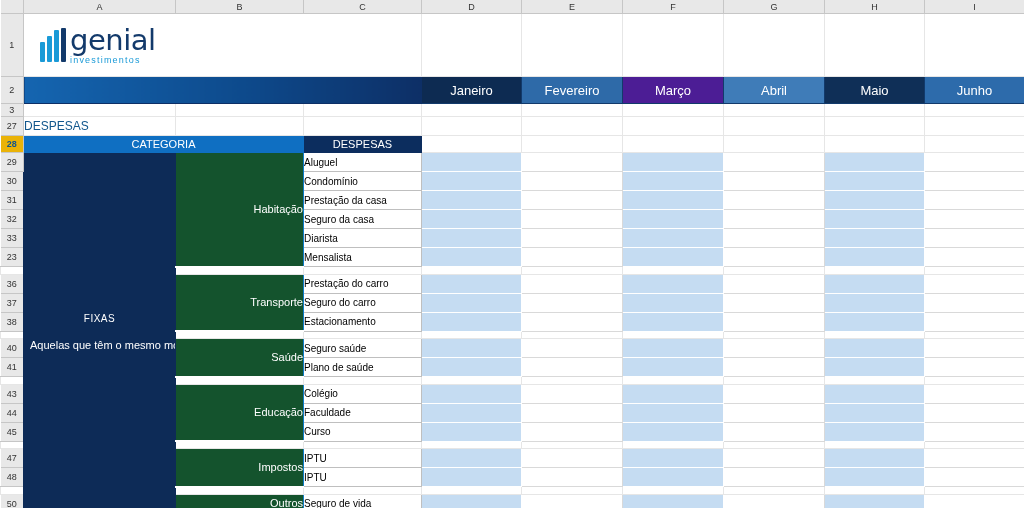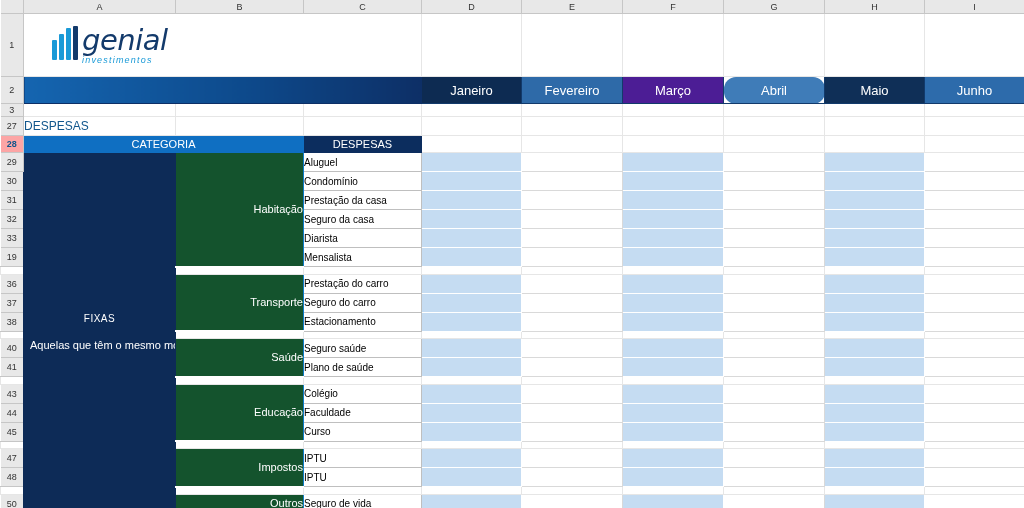--- a/index.html
+++ b/index.html
@@ -54,38 +54,38 @@
   .rowhead {
     background: #e8e8e8;
     border: 1px solid #c6c6c6;
     border-left: none;
     font-size: 9px;
     color: #333;
     text-align: center;
     width: 23px;
   }
   .rowhead.sel {
-    background: #fca5a5;
+    background: #eab308;
     color: #11568c;
     font-weight: bold;
   }
   .blank { background: #ffffff; border: 1px solid #e6e6e6; }
 
   
   .logo-cell {
     background: #ffffff;
     border: 1px solid #e6e6e6;
     border-left: 1px solid #d4d4d4;
     position: relative;
   }
   .logo-wrap {
     display: flex;
+    align-items: center;
     height: 100%;
-    padding-left: 28px;
-    font-style: italic;
+    padding-left: 16px;
   }
   .logo-mark {
     width: 26px; height: 34px;
     position: relative;
     margin-right: 4px;
   }
   .logo-mark .bar {
     position: absolute;
     background: #1a9ad7;
     width: 5px;
@@ -118,21 +118,21 @@
   .month {
     text-align: center;
     color: #ffffff;
     font-size: 13px;
     height: 26px;
     border: 1px solid #123a6b;
   }
   .m-dark  { background: #0d2b52; }
   .m-mid   { background: #2e6aa8; }
   .m-dark2 { background: #4c1d95; }
-  .m-mid2  { background: #3f7cb8; border-radius: 12px; }
+  .m-mid2  { background: #3f7cb8; }
   .m-dark3 { background: #0f2f57; }
   .m-mid3  { background: #2d6bab; }
 
   .despesas-title {
     color: #11568c;
     font-weight: bold;
     font-size: 12px;
     padding-left: 4px;
     background: #ffffff;
     border: 1px solid #e6e6e6;
@@ -356,21 +356,21 @@
       <td class="rowhead">33</td>
       <td class="item-cell">Diarista</td>
       <td class="val-blue"></td>
       <td class="val-white"></td>
       <td class="val-blue"></td>
       <td class="val-white"></td>
       <td class="val-blue"></td>
       <td class="val-white"></td>
     </tr>
     <tr>
-      <td class="rowhead">19</td>
+      <td class="rowhead">23</td>
       <td class="item-cell">Mensalista</td>
       <td class="val-blue"></td>
       <td class="val-white"></td>
       <td class="val-blue"></td>
       <td class="val-white"></td>
       <td class="val-blue"></td>
       <td class="val-white"></td>
     </tr>
 
     <tr class="spacer-row">

